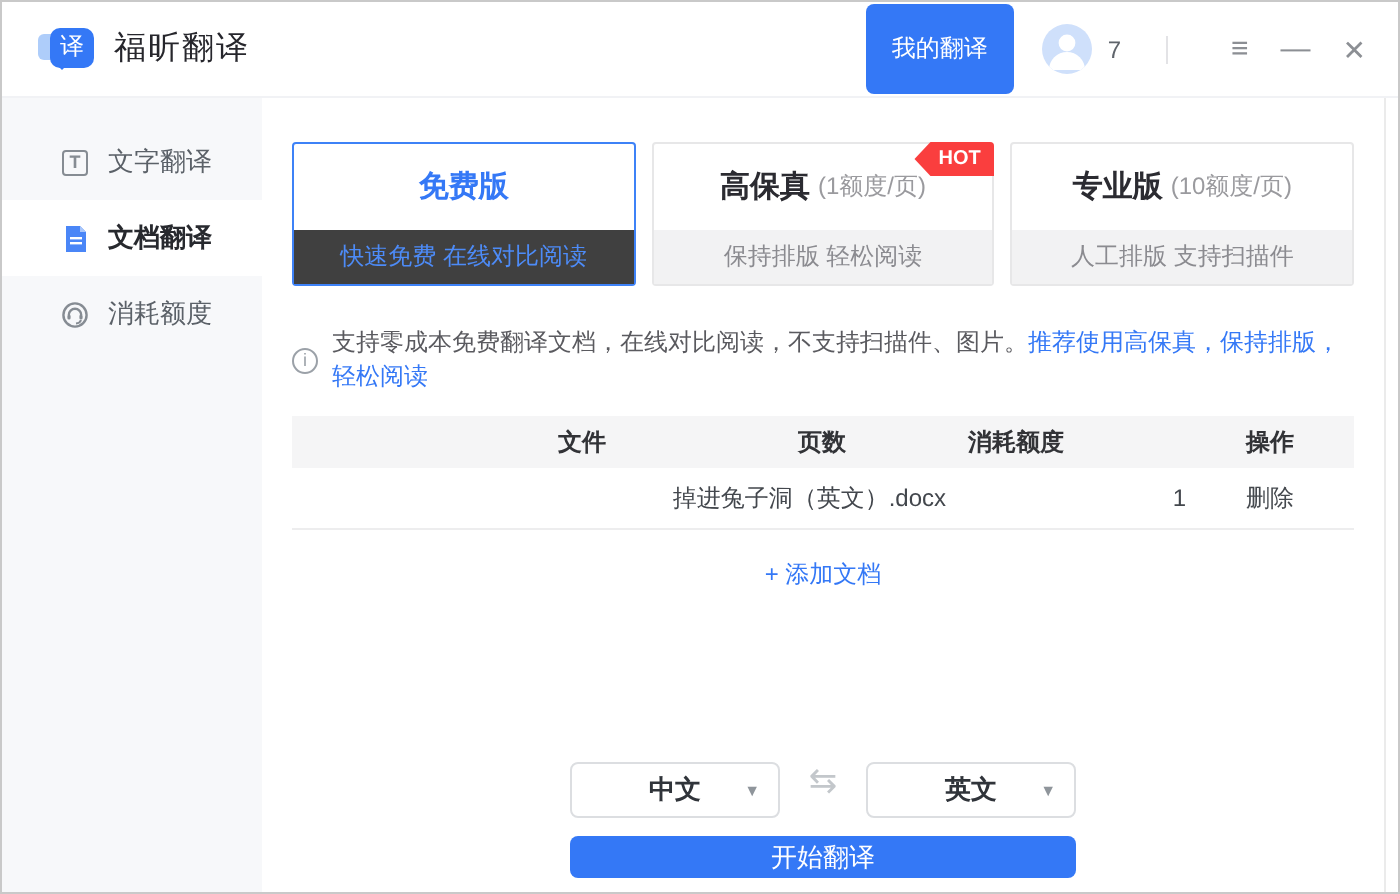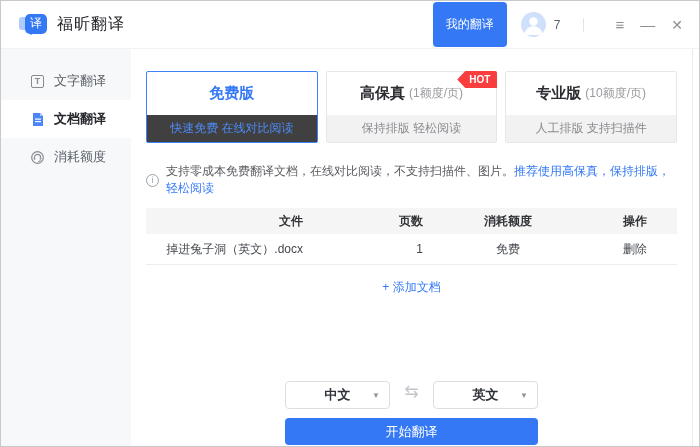--- a/index.html
+++ b/index.html
@@ -61,21 +61,21 @@
   .del-link { cursor:pointer; color:#45494e; }
 
   .add-doc { margin-top:14px; text-align:center; font-size:12px; color:#3478f6; cursor:pointer; }
 
   
   .controls { width:253px; margin:85px auto 0; }
   .lang-row { display:flex; align-items:flex-start; }
   .lang-select { width:105px; height:28px; border:1px solid #dcdee1; border-radius:4px; background:#fff; display:flex; align-items:center; justify-content:center; position:relative; font-size:13px; font-weight:bold; color:#30343a; cursor:pointer; }
   .lang-select .caret { position:absolute; right:9px; font-size:8px; color:#8f959b; font-weight:normal; }
   .swap { flex:1; text-align:center; color:#c3c7cb; font-size:17px; }
-  .btn-translate { margin-top:9px; width:100%; height:27px; background:#3478f6; border:none; border-radius:4px; color:#fff; font-size:13px; cursor:pointer; display:flex; align-items:center; justify-content:center; }
+  .btn-translate { margin-top:9px; width:100%; height:21px; background:#3478f6; border:none; border-radius:4px; color:#fff; font-size:13px; cursor:pointer; display:flex; align-items:center; justify-content:center; }
 </style>
 </head>
 <body>
 
 <div class="window">
 
   <div class="header">
     <div class="logo-badge">
       <span class="bubble-back"></span>
       <span class="bubble-main">译</span>
@@ -165,21 +165,20 @@
       <div class="doc-table">
         <div class="trow thead">
           <div class="c-file">文件</div>
           <div class="c-pages">页数</div>
           <div class="c-cost">消耗额度</div>
           <div class="c-action">操作</div>
         </div>
         <div class="trow tbody-row">
           <div class="c-file">掉进兔子洞（英文）.docx</div>
           <div class="c-pages">1</div>
-          <div class="c-cost">免费</div>
           <div class="c-action"><span class="del-link">删除</span></div>
         </div>
       </div>
 
       <div class="add-doc">+ 添加文档</div>
 
       <div class="controls">
         <div class="lang-row">
           <div class="lang-select">
             <span>中文</span>

